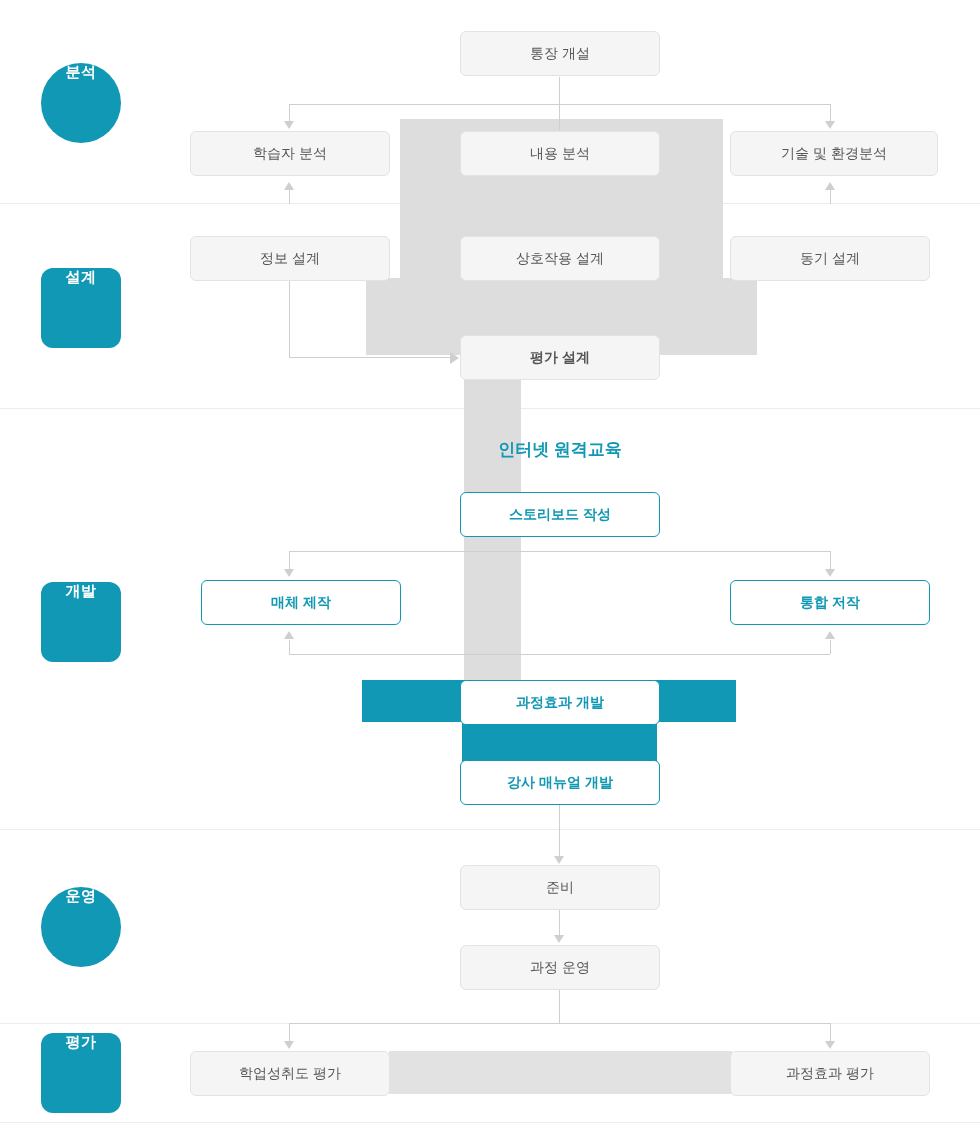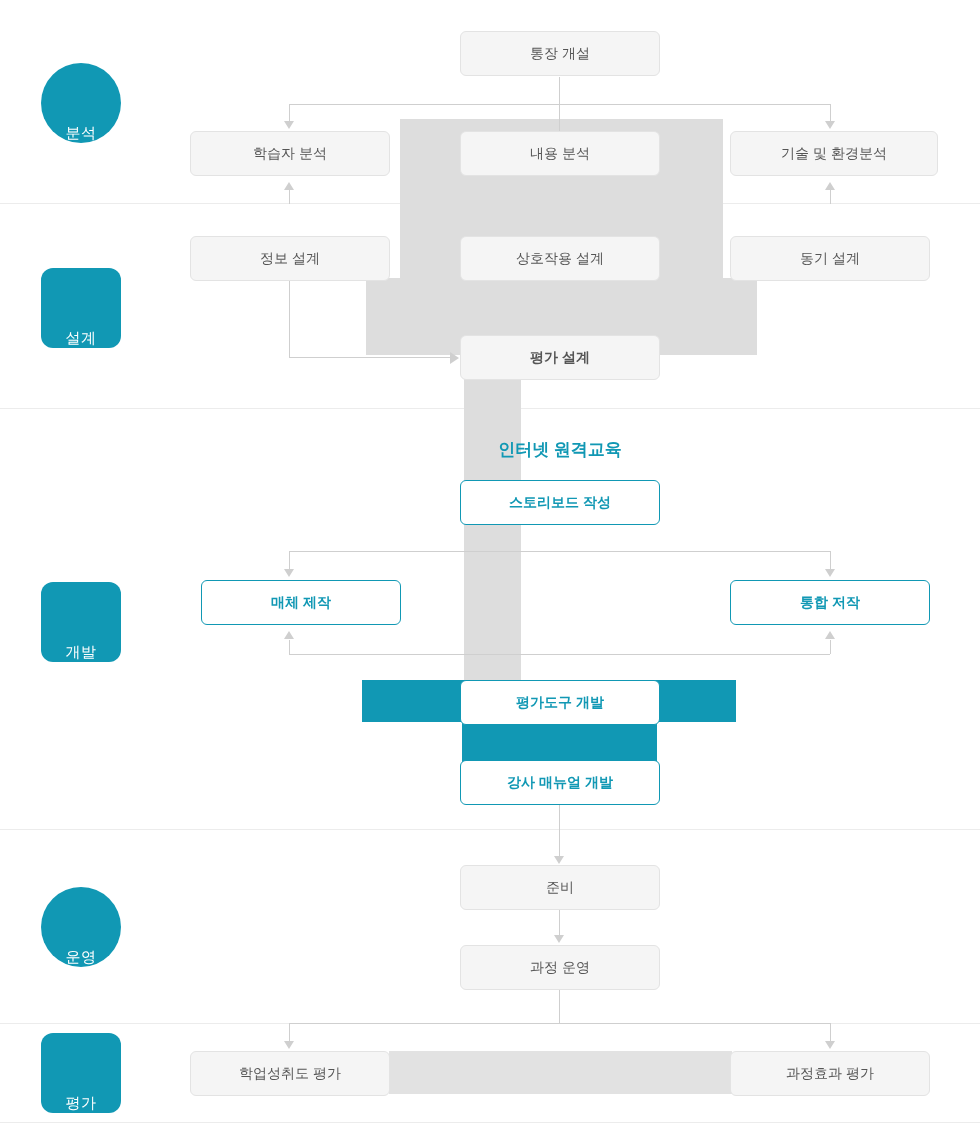--- a/index.html
+++ b/index.html
@@ -67,23 +67,23 @@
     border-bottom:6px solid transparent;
     border-left:9px solid #cfcfcf;
   }
 
   
   .stagelbl{
     position:absolute;
     background:#1198b4;
     color:#ffffff;
     font-size:15px;
-    font-weight:normal;
+    font-weight:bold;
     display:flex;
-    align-items:flex-end;
+    align-items:flex-start;
     justify-content:center;
     letter-spacing:.5px;
     z-index:6;
   }
   .stagelbl.circle{ border-radius:50%; }
   .stagelbl.square{ border-radius:12px; }
 
   
   .node{
     position:absolute;
@@ -208,26 +208,26 @@
   <div class="node grey" style="left:190px; top:131px; width:200px; height:45px;">학습자 분석</div>
   <div class="node grey" style="left:460px; top:131px; width:200px; height:45px;">내용 분석</div>
   <div class="node grey" style="left:730px; top:131px; width:208px; height:45px;">기술 및 환경분석</div>
 
   <div class="node grey" style="left:190px; top:236px; width:200px; height:45px;">정보 설계</div>
   <div class="node grey" style="left:460px; top:236px; width:200px; height:45px;">상호작용 설계</div>
   <div class="node grey" style="left:730px; top:236px; width:200px; height:45px;">동기 설계</div>
 
   <div class="node grey" style="left:460px; top:335px; width:200px; height:45px;font-weight:bold;">평가 설계</div>
 
-  <div class="node teal" style="left:460px; top:480px; width:200px; height:45px;">스토리보드 작성</div>
+  <div class="node teal" style="left:460px; top:492px; width:200px; height:45px;">스토리보드 작성</div>
 
   <div class="node teal" style="left:190px; top:580px; width:200px; height:45px;margin-left:11px;">매체 제작</div>
   <div class="node teal" style="left:730px; top:580px; width:200px; height:45px;">통합 저작</div>
 
-  <div class="node teal" style="left:460px; top:680px; width:200px; height:45px;">평가도구 개발</div>
+  <div class="node teal" style="left:460px; top:680px; width:200px; height:45px;">과정효과 개발</div>
   <div class="node teal" style="left:460px; top:760px; width:200px; height:45px;">강사 매뉴얼 개발</div>
 
   <div class="node grey" style="left:460px; top:865px; width:200px; height:45px;">준비</div>
   <div class="node grey" style="left:460px; top:945px; width:200px; height:45px;">과정 운영</div>
 
   <div class="node grey" style="left:190px; top:1051px; width:200px; height:45px;">학업성취도 평가</div>
   <div class="node grey" style="left:730px; top:1051px; width:200px; height:45px;">과정효과 평가</div>
 
 </div>
 

